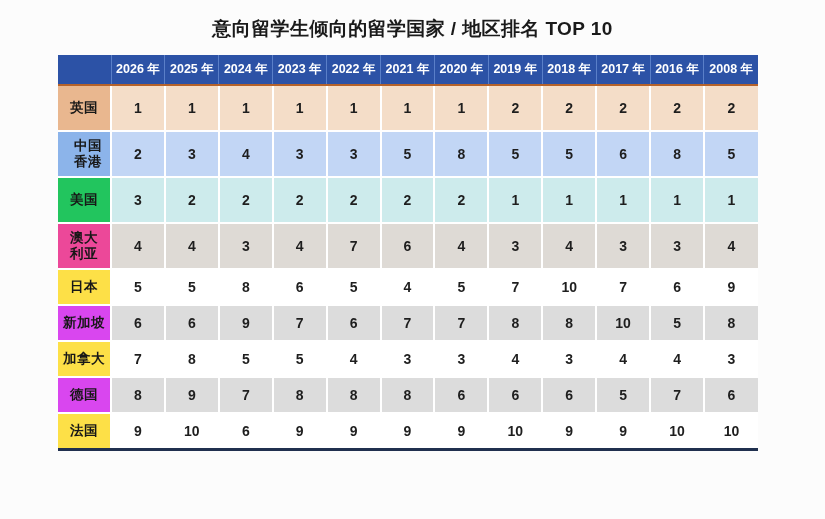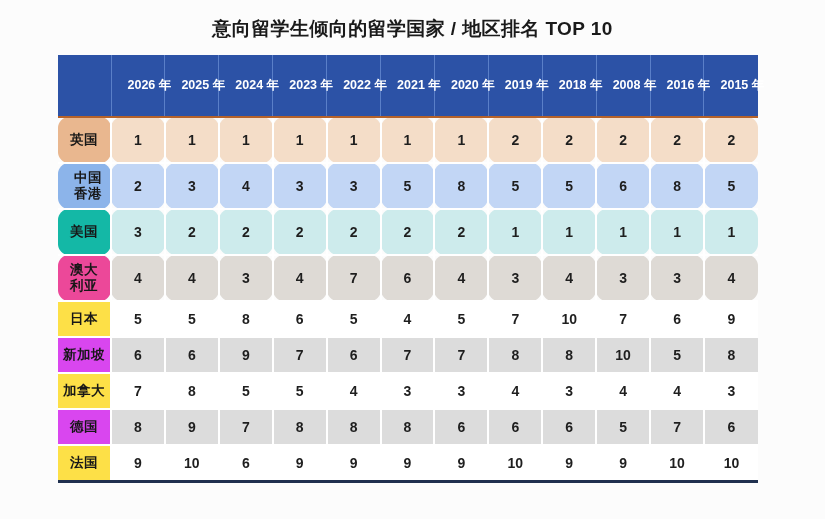--- a/index.html
+++ b/index.html
@@ -40,21 +40,21 @@
   }
   table.rank-table col.label-col { width: 53px; }
   table.rank-table col.year-col  { width: 53.9px; }
 
   thead th {
     background: #2c52a6;
     color: #ffffff;
     font-size: 12.5px;
     font-weight: bold;
     height: 29px;
-    padding: 16px;
+    padding: 0;
     text-align: center;
     vertical-align: middle;
     border-right: 1px solid #5a7fc8;
     border-bottom: 2px solid #b5622a;
     white-space: nowrap;
   }
   thead th.corner-head {
     border-right: 1px solid #5a7fc8;
   }
   thead th:last-child { border-right: none; }
@@ -77,30 +77,30 @@
     line-height: 1.18;
     letter-spacing: 0.5px;
   }
   tbody td.val { font-weight: bold; }
 
   
   tr.theme-tan    td.rowlabel { background: #e9b78f; }
   tr.theme-tan    td.val      { background: #f4ddc8; }
   tr.theme-blue   td.rowlabel { background: #8cb4ea; padding-left: 8px; }
   tr.theme-blue   td.val      { background: #c2d6f5; }
-  tr.theme-cyan   td.rowlabel { background: #14b8a6; }
+  tr.theme-cyan   td.rowlabel { background: #22c55e; }
   tr.theme-cyan   td.val      { background: #cdebec; }
   tr.theme-warmgray td.rowlabel { background: #ec4899; }
   tr.theme-warmgray td.val      { background: #dedad5; }
   tr.theme-gray   td.rowlabel { background: #d946ef; }
   tr.theme-gray   td.val      { background: #dcdcdc; }
   tr.theme-white  td.rowlabel { background: #fde047; }
   tr.theme-white  td.val      { background: #ffffff; }
 
-  tr.h-tall td { height: 44px; border-radius: 11px; }
+  tr.h-tall td { height: 44px; }
   tr.h-std  td { height: 34px; }
 </style>
 </head>
 <body style="background: rgb(252, 252, 252);">
 
 <div id="page-title">意向留学生倾向的留学国家 / 地区排名 TOP 10</div>
 
 <div id="table-wrap">
   <table class="rank-table">
     <colgroup>
@@ -123,23 +123,23 @@
         <th class="corner-head"></th>
         <th>2026 年</th>
         <th>2025 年</th>
         <th>2024 年</th>
         <th>2023 年</th>
         <th>2022 年</th>
         <th>2021 年</th>
         <th>2020 年</th>
         <th>2019 年</th>
         <th>2018 年</th>
+        <th>2017 年</th>
+        <th>2016 年</th>
         <th>2008 年</th>
-        <th>2016 年</th>
-        <th>2015 年</th>
       </tr>
     </thead>
     <tbody id="table-body">
         <tr class="theme-tan h-tall">
           <td class="rowlabel"><span>英国</span></td>
           <td class="val">1</td>
           <td class="val">1</td>
           <td class="val">1</td>
           <td class="val">1</td>
           <td class="val">1</td>

